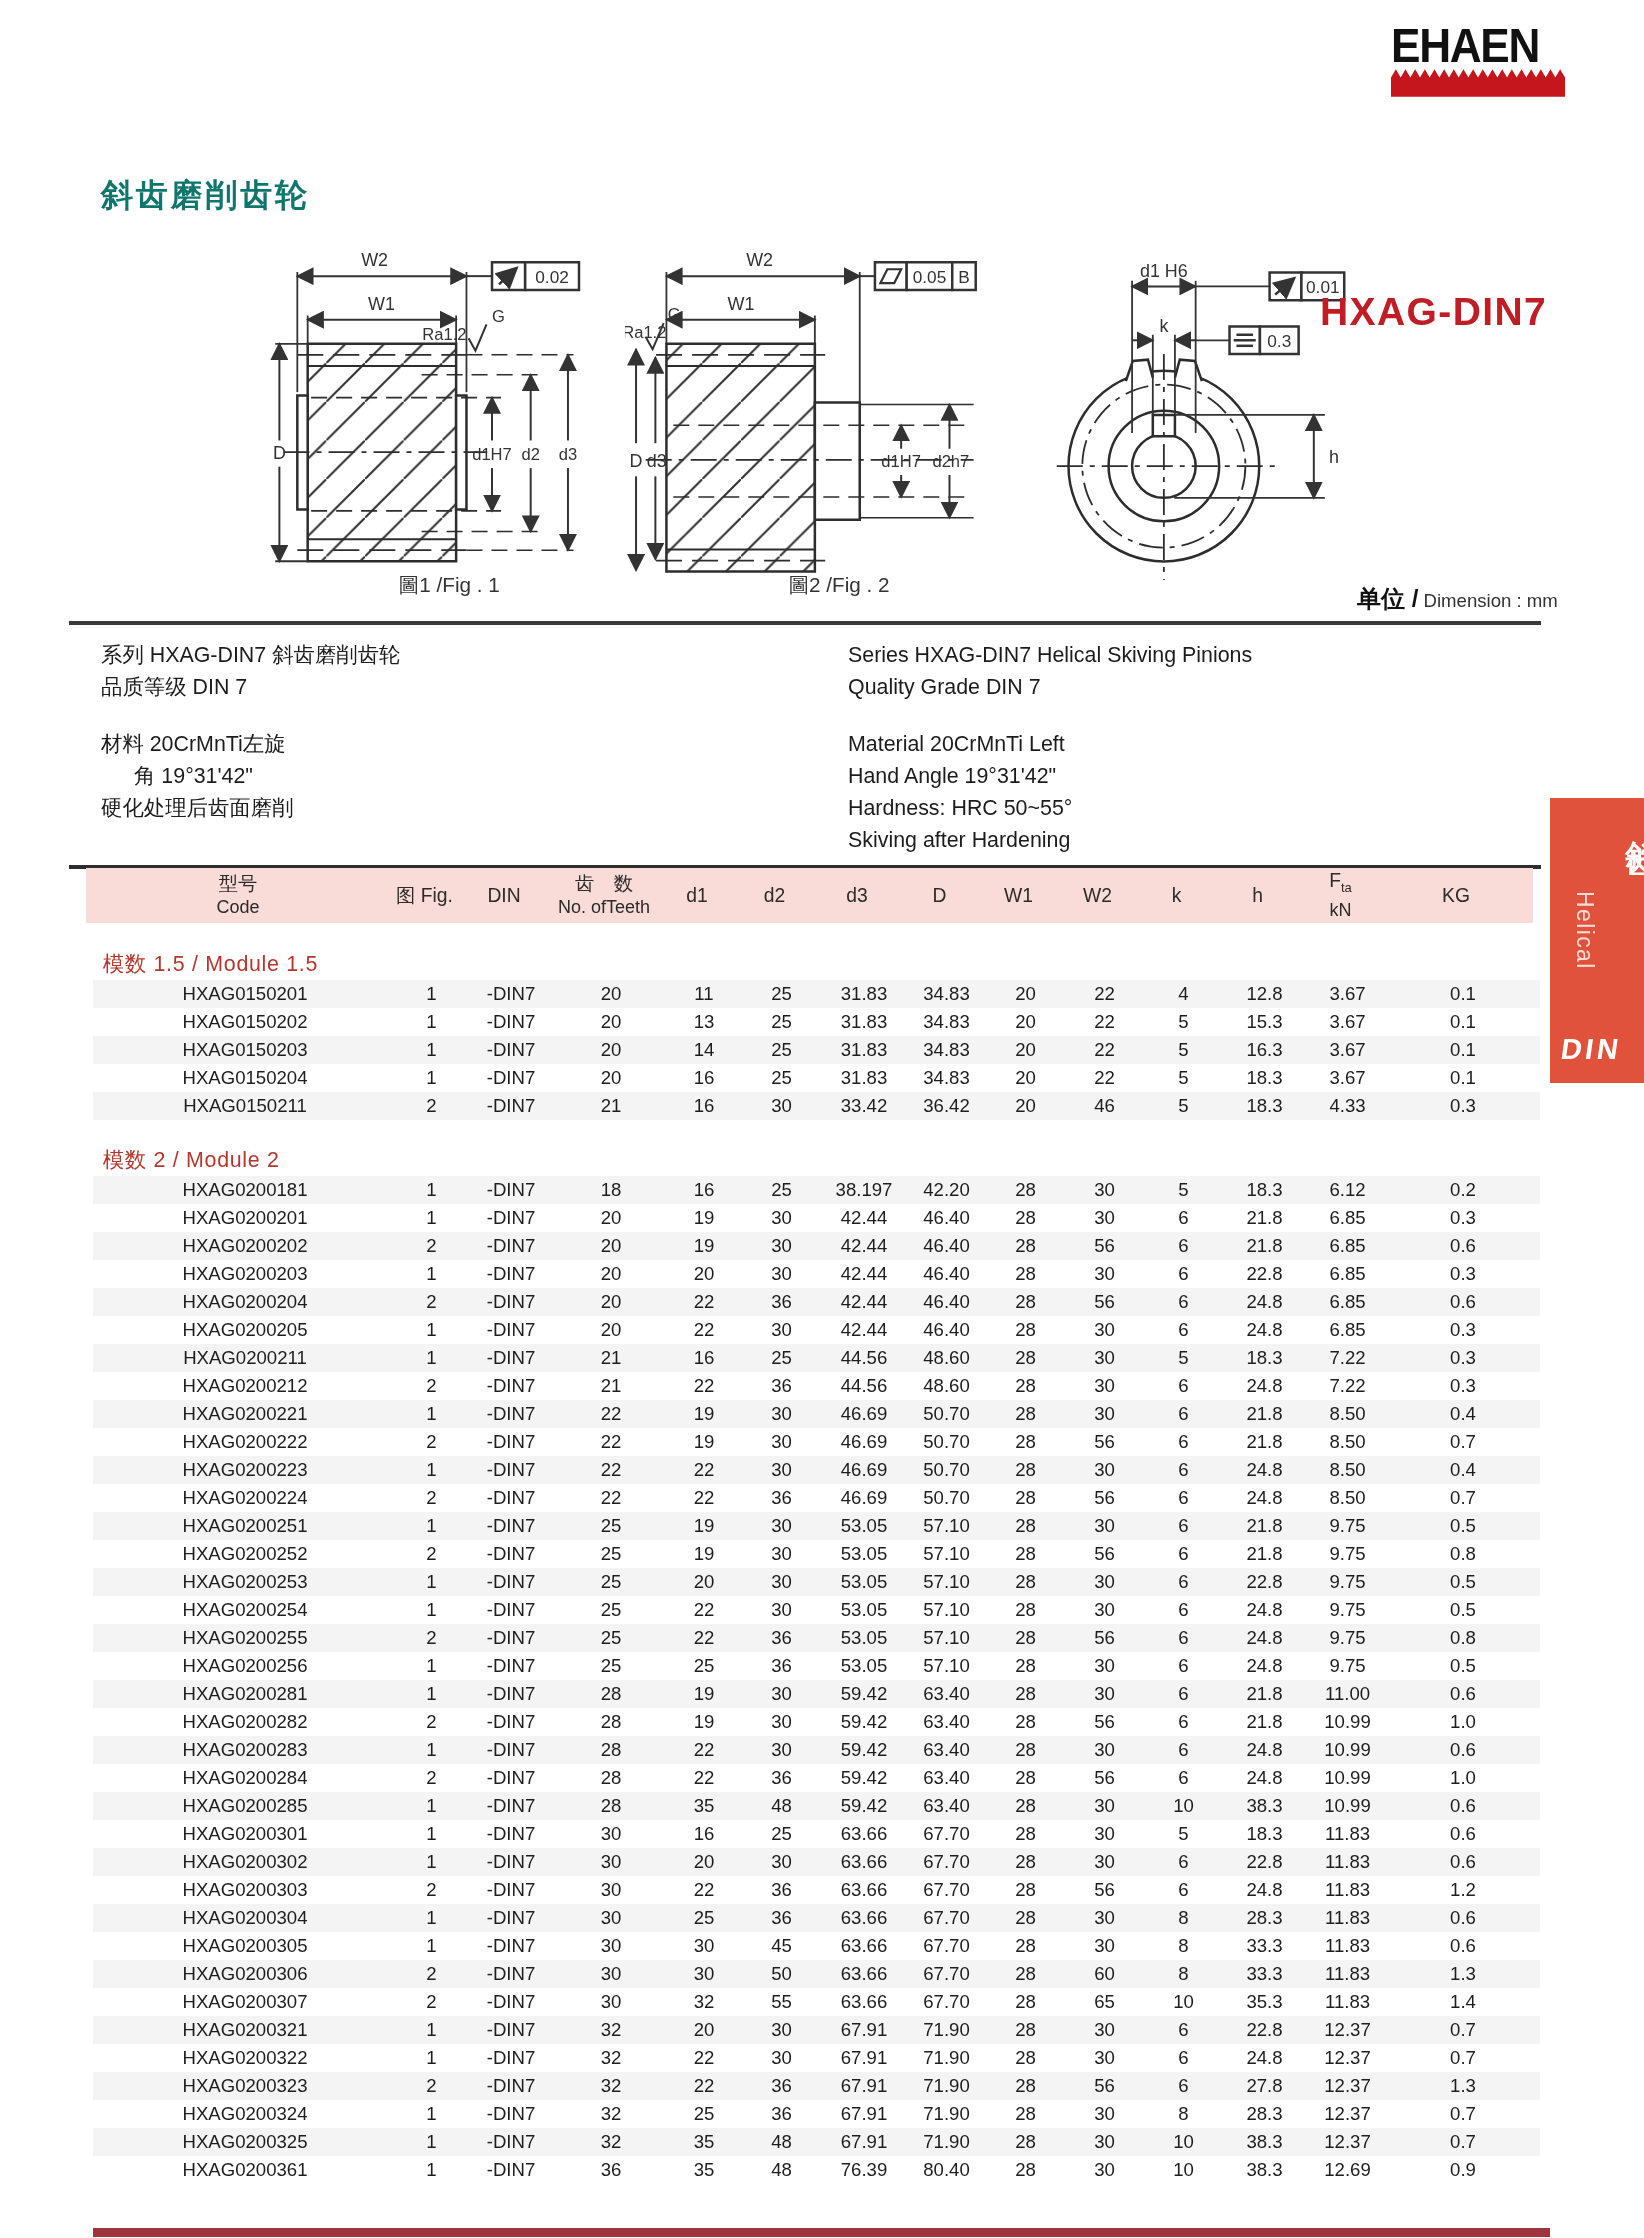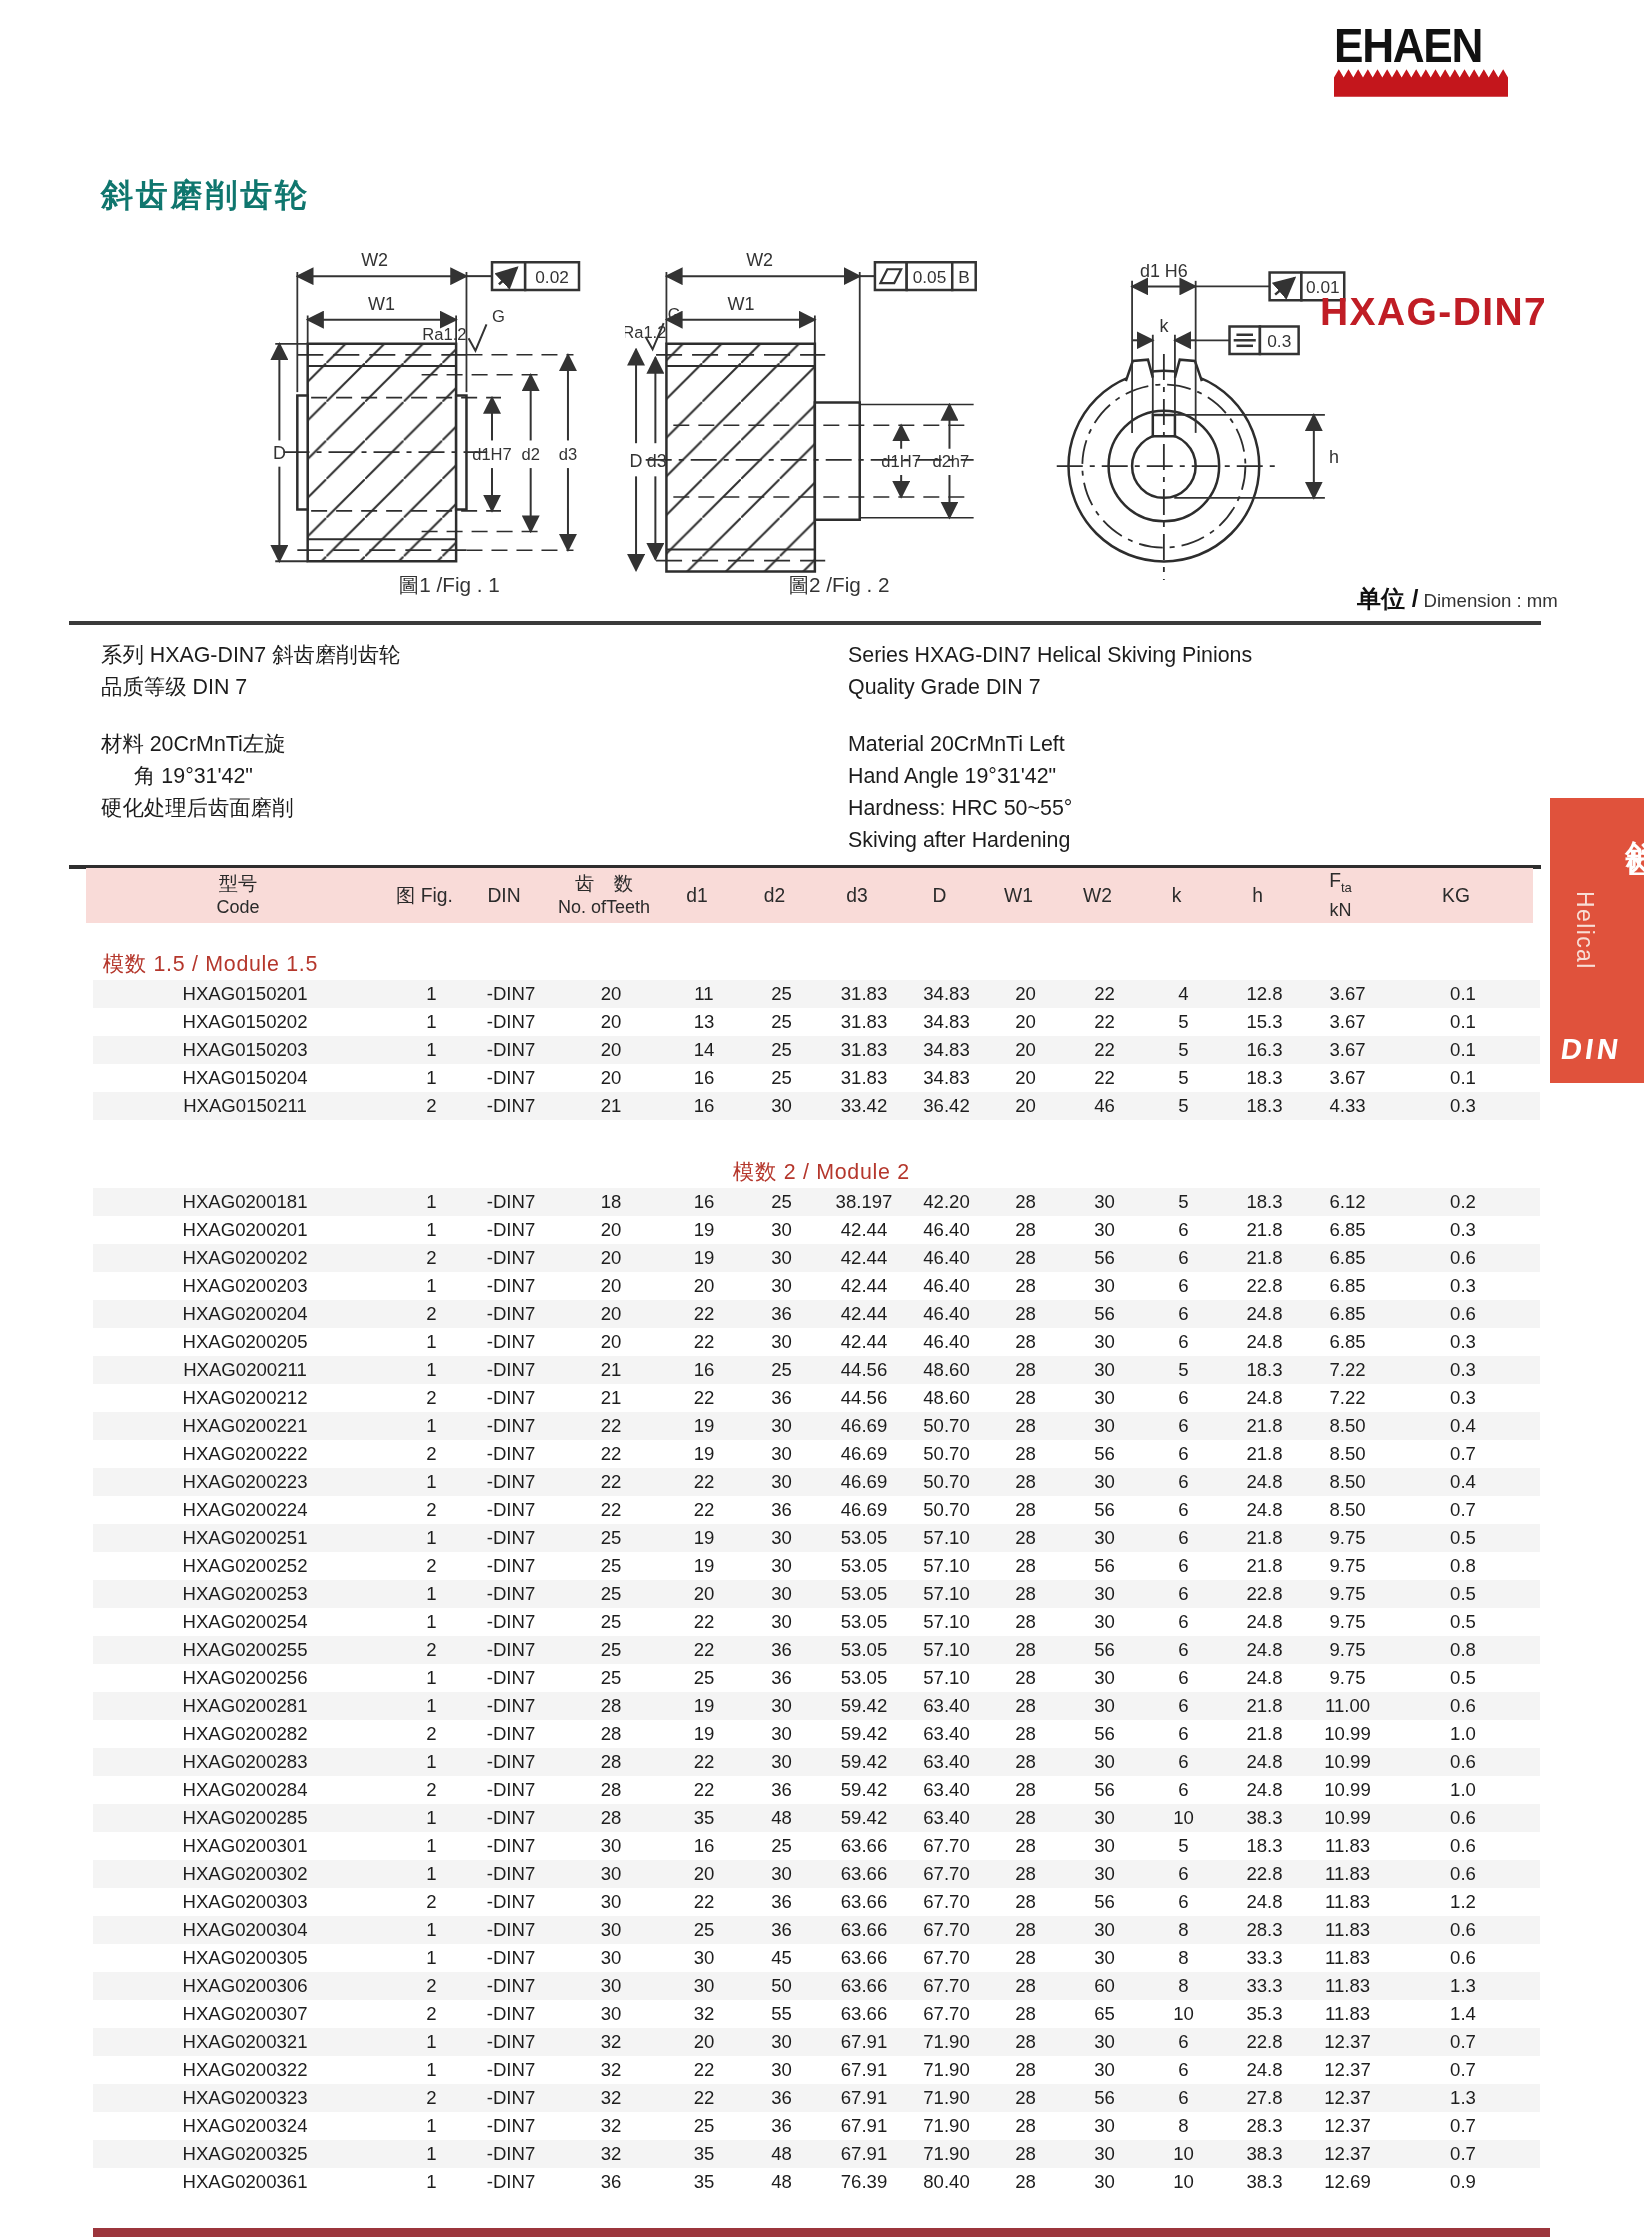--- a/index.html
+++ b/index.html
@@ -11,21 +11,21 @@
     --bottom_bar:#9c353c;
     --row_alt:#f4f4f4;
     --ink:#222;
     --line:#3a3a3a;
   }
   *{margin:0;padding:0;box-sizing:border-box;}
   body{background:#888;font-family:"Liberation Sans",sans-serif;}
   .page{position:relative;width:1644px;height:2239px;background:#ffffff;overflow:hidden;}
 
   
-  .logo{position:absolute;left:1334px;top:23.5px;width:186px;}
+  .logo{position:absolute;left:1391px;top:23.5px;width:186px;}
   .logo-text{font-family:"Liberation Sans",sans-serif;font-weight:bold;font-size:48px;line-height:43px;color:#111;letter-spacing:-1.4px;transform:scaleX(.92);transform-origin:left;}
   .logo-zigzag{display:block;margin-top:2.8px;}
 
   
   .page-title{position:absolute;left:101px;top:174px;font-size:32px;font-weight:bold;color:#0f766e;letter-spacing:2.8px;}
 
   
   .fig{position:absolute;}
   .fig text{font-family:"Liberation Sans",sans-serif;fill:#333;}
   .fig line,.fig path,.fig rect,.fig circle{vector-effect:non-scaling-stroke;}
@@ -46,21 +46,21 @@
   .desc .indent{padding-left:33px;}
 
   
   .thead{position:absolute;left:86px;top:868px;width:1447px;height:55px;background:var(--header_pink);display:grid;grid-template-columns:304px 69px 90px 110px 76px 79px 86px 79px 79px 79px 79px 83px 83px 148px;align-items:center;}
   .th{display:flex;flex-direction:column;align-items:center;justify-content:center;font-size:19.3px;color:#2b2b2b;line-height:23.5px;text-align:center;}
   .th .sub{font-size:18px;}
   .fsub{font-size:13px;}
   .tbody{position:absolute;left:93px;top:937px;width:1447px;}
   .section-label{margin-top:11px;height:32px;line-height:32px;font-size:21.4px;color:var(--section_red);padding-left:9.7px;letter-spacing:0.7px;}
   .section-label + .trow{margin-top:0;}
-  .section-label.later{margin-top:36px;text-align:center;}
+  .section-label.later{margin-top:24px;}
   .trow{display:grid;grid-template-columns:304px 69px 90px 110px 76px 79px 86px 79px 79px 79px 79px 83px 83px 148px;height:28px;align-items:center;}
   .trow.alt{background:var(--row_alt);}
   .tcell{font-size:18.6px;color:#1d1d1d;text-align:center;white-space:nowrap;}
 
   
   .side-tab{position:absolute;left:1550px;top:798px;width:94px;height:285px;background:var(--accent_tab);}
   .tab-zh{position:absolute;top:19.3px;left:0;width:100%;text-align:center;writing-mode:vertical-rl;text-orientation:upright;font-size:29px;font-weight:bold;color:#fff;letter-spacing:7px;left:16.6px;}
   .tab-en{position:absolute;top:93px;left:21px;writing-mode:vertical-rl;font-size:23px;color:#f8ded6;letter-spacing:1.4px;}
   .tab-din{position:absolute;bottom:16.6px;left:11px;font-size:29px;font-weight:bold;color:#fff;letter-spacing:3.5px;transform:skewX(-8deg);}
 

